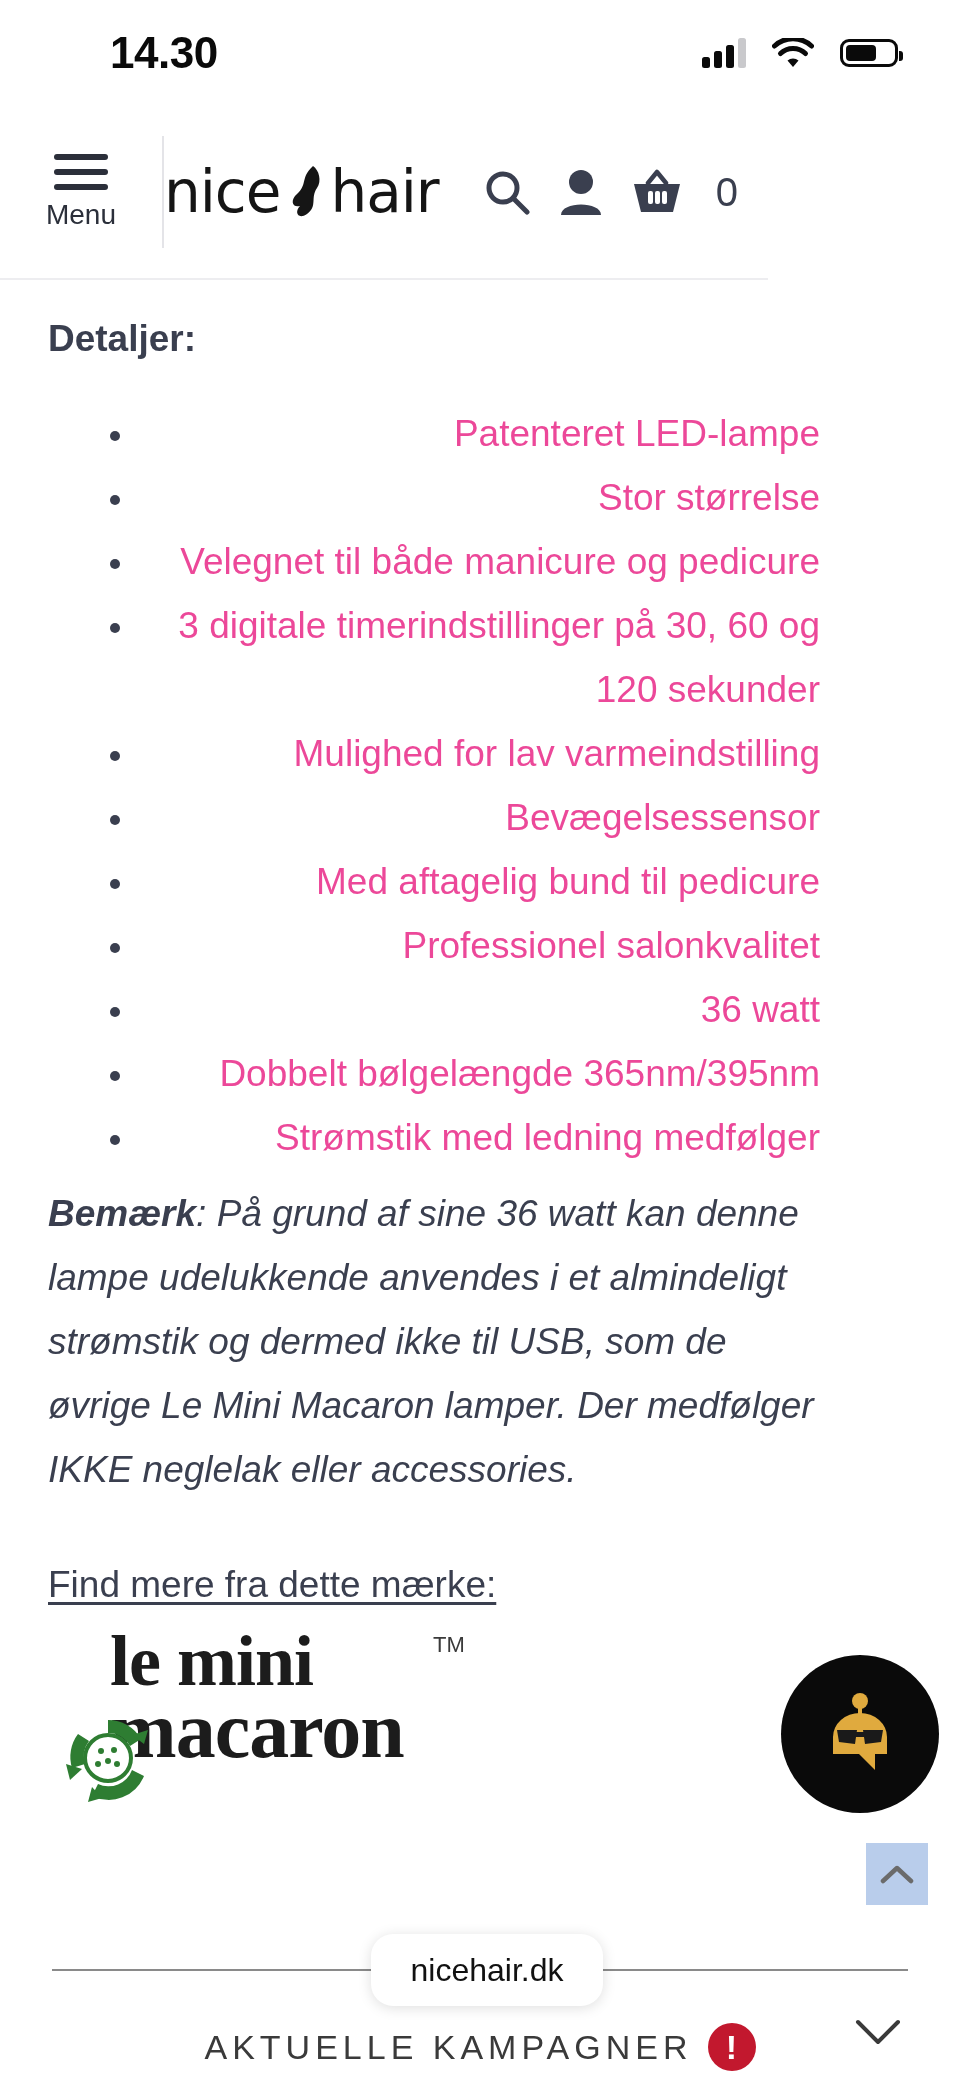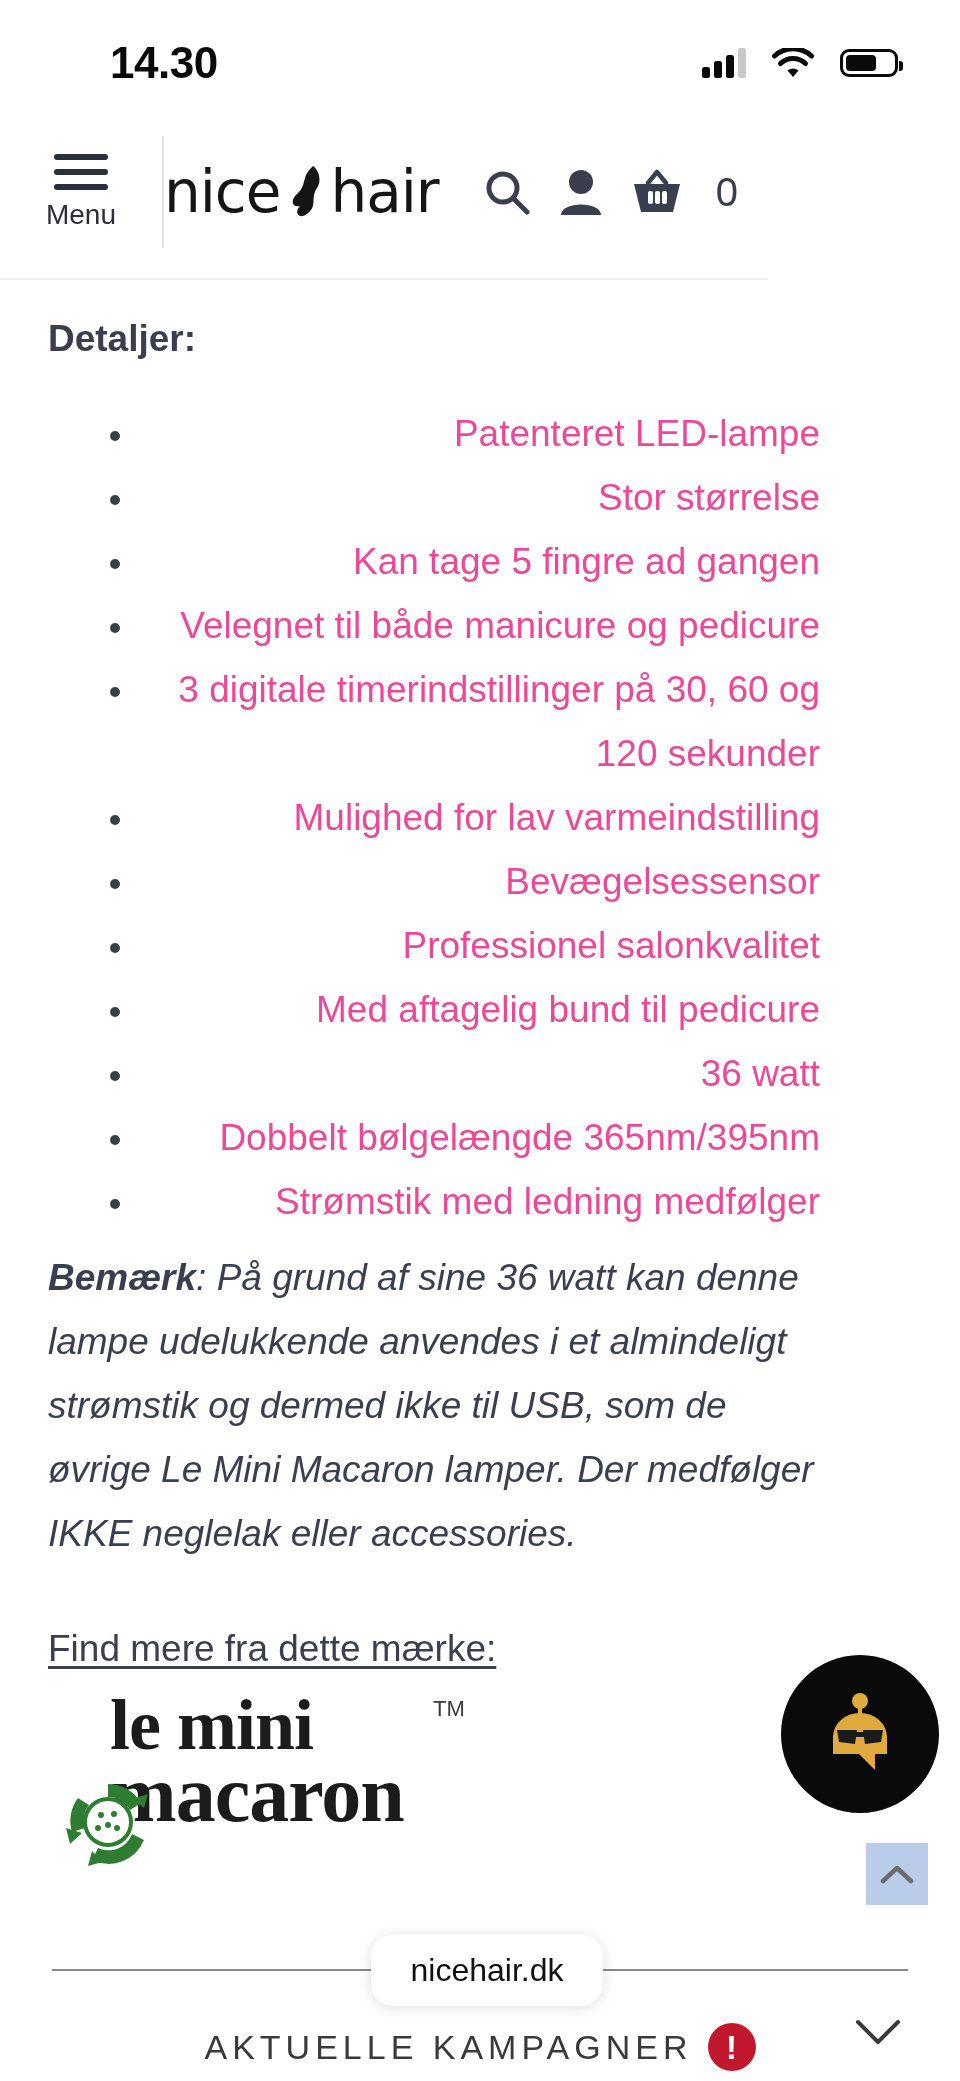--- a/index.html
+++ b/index.html
@@ -6,21 +6,21 @@
   html, body {
     width:960px; height:2081px;
     background:#ffffff;
     font-family:"Liberation Sans", sans-serif;
     overflow:hidden;
   }
   #screen { position:relative; width:960px; height:2081px; background:#fff; }
 
   
   .statusbar {
-    position:absolute; top:10px; left:0; width:960px; height:106px;
+    position:absolute; top:0; left:0; width:960px; height:106px;
     display:flex; align-items:center; justify-content:space-between;
     padding:0 62px 0 110px;
   }
   .clock { font-size:44px; font-weight:700; color:#0a0a0a; letter-spacing:-0.5px; }
   .status-icons { display:flex; align-items:center; gap:26px; }
 
   .signal { display:flex; align-items:flex-end; gap:4px; height:30px; }
   .signal i { display:block; width:8px; background:#0a0a0a; border-radius:2.5px; }
   .signal i:nth-child(1){ height:11px; }
   .signal i:nth-child(2){ height:17px; }
@@ -230,27 +230,26 @@
     </div>
   </div>
 
   <div class="content">
 
     <h2 class="section-title">Detaljer:</h2>
 
     <ul class="details">
       <li>Patenteret LED-lampe</li>
       <li>Stor størrelse</li>
-      <li>Kan tage 5 fingre ad gangen</li>
       <li>Velegnet til både manicure og pedicure</li>
       <li>3 digitale timerindstillinger på 30, 60 og 120 sekunder</li>
       <li>Mulighed for lav varmeindstilling</li>
       <li>Bevægelsessensor</li>
+      <li>Med aftagelig bund til pedicure</li>
       <li>Professionel salonkvalitet</li>
-      <li>Med aftagelig bund til pedicure</li>
       <li>36 watt</li>
       <li>Dobbelt bølgelængde 365nm/395nm</li>
       <li>Strømstik med ledning medfølger</li>
     </ul>
 
     <p class="note"><b>Bemærk</b><span>: På grund af sine 36 watt kan denne lampe udelukkende anvendes i et almindeligt strømstik og dermed ikke til USB, som de øvrige Le Mini Macaron lamper. Der medfølger IKKE neglelak eller accessories.</span></p>
 
     <a class="brand-link" href="#">Find mere fra dette mærke:</a>
 
     <div class="brandlogo">

